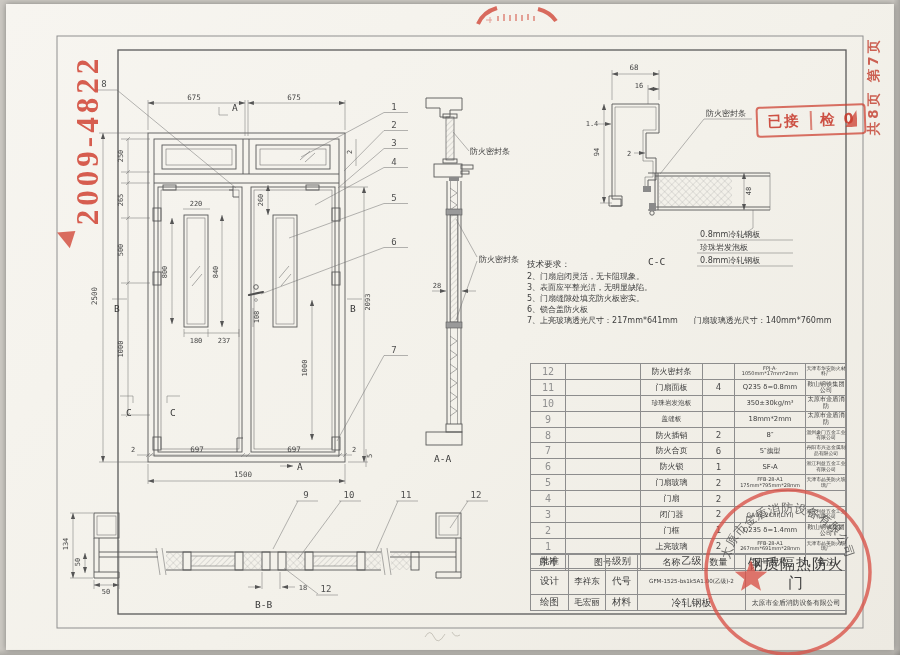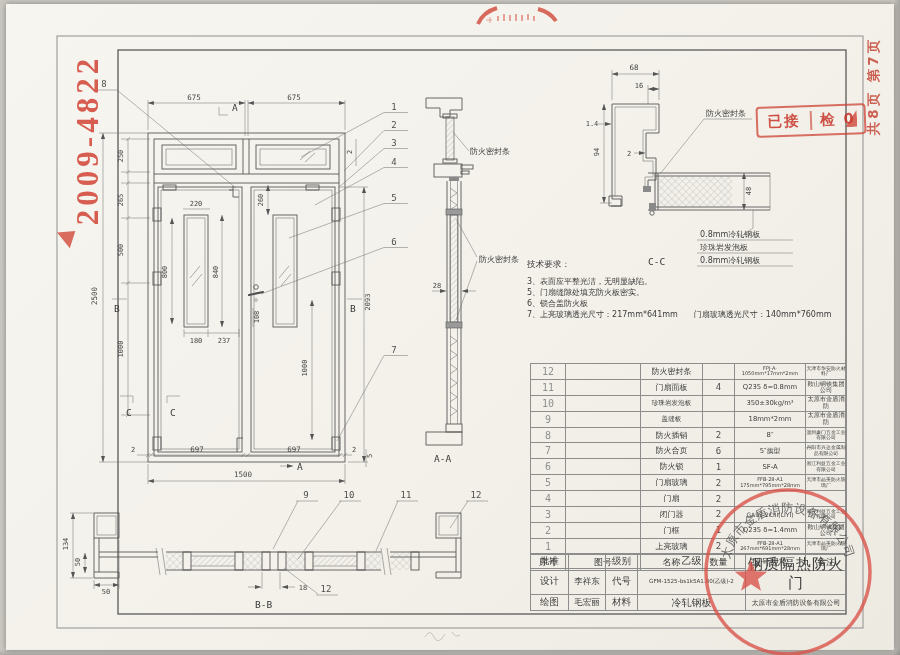--- a/index.html
+++ b/index.html
@@ -29,21 +29,21 @@
     font-size:13.5px;font-weight:bold;letter-spacing:3px;color:#c64839;opacity:.85;white-space:nowrap;}
   #check-stamp{left:756px;top:105px;width:106px;height:27px;border:2.5px solid rgba(204,60,45,.72);
     border-radius:4px;transform:rotate(-2deg);display:flex;align-items:center;
     font-size:14.5px;font-weight:bold;color:rgba(198,52,38,.85);letter-spacing:2px;}
   #check-stamp .cs-l{flex:1;text-align:center;border-right:2px solid rgba(204,60,45,.6);}
   #check-stamp .cs-r{flex:1;text-align:center;position:relative;}
   #check-tri{left:845px;top:110px;width:12px;height:17px;background:rgba(204,60,45,.75);
     clip-path:polygon(0 100%,100% 0,100% 100%);transform:rotate(-2deg);}
   
   #tech{left:527px;top:259px;width:330px;color:#3c3c3c;font-size:8px;line-height:11px;}
-  #tech .tt{font-size:8.6px;margin-bottom:6px;}
+  #tech .tt{font-size:8.6px;margin-bottom:1px;}
   
   table{border-collapse:collapse;table-layout:fixed;position:absolute;background:transparent;}
   td{border:.8px solid #8d8d8d;text-align:center;vertical-align:middle;padding:0;
     overflow:hidden;color:#3d3d3d;}
   #parts-table{left:530px;top:363px;width:316px;}
   #parts-table td{height:14.9px;}
   .t-no{font:10px "DejaVu Sans Mono",monospace;color:#8f8f8f;}
   .t-name{font-size:8px;}
   .t-name-sm{font-size:6.6px;}
   .t-qty{font:9px "DejaVu Sans Mono",monospace;color:#4c4c4c;}
@@ -353,20 +353,21 @@
     <path d="M538,9 Q550,12 556,21" stroke="#d2493a" stroke-width="4" fill="none"></path>
     <path d="M498,16 v5 M504,14 v7 M510,15 v6 M516,14 v7 M522,15 v6 M528,14 v6 M534,16 v5" stroke="#d2493a" stroke-width="1.6" opacity=".75"></path>
     <path d="M486,20 h6 M490,17 v6" stroke="#d2493a" stroke-width="1" opacity=".6"></path>
   </g>
 
   <path d="M425,637 q5,-9 9,0 t11,-3 M452,632 q3,6 8,3" stroke="#8d887a" stroke-width="1" fill="none" opacity=".4"></path>
 </svg>
 
 <div id="tech" class="abs">
   <div class="tt">技术要求：</div>
+  <div>2、门扇启闭灵活，无卡阻现象。</div>
   <div>3、表面应平整光洁，无明显缺陷。</div>
   <div>5、门扇缝隙处填充防火板密实。</div>
   <div>6、锁合盖防火板</div>
   <div>7、上亮玻璃透光尺寸：217mm*641mm　　门扇玻璃透光尺寸：140mm*760mm</div>
 </div>
 
 <table id="parts-table">
   <colgroup>
       <col style="width:35px">
       <col style="width:75px">

